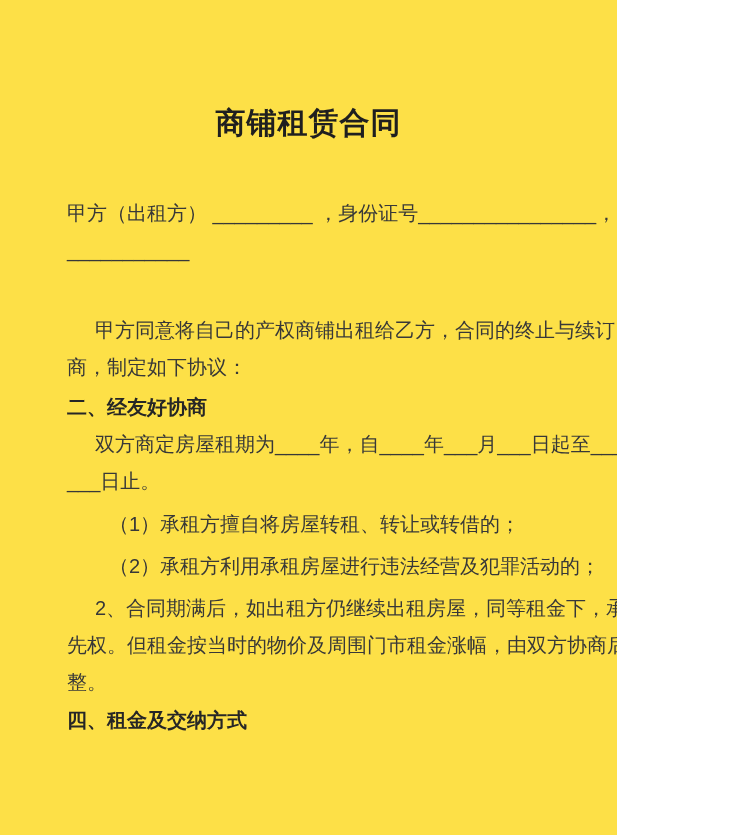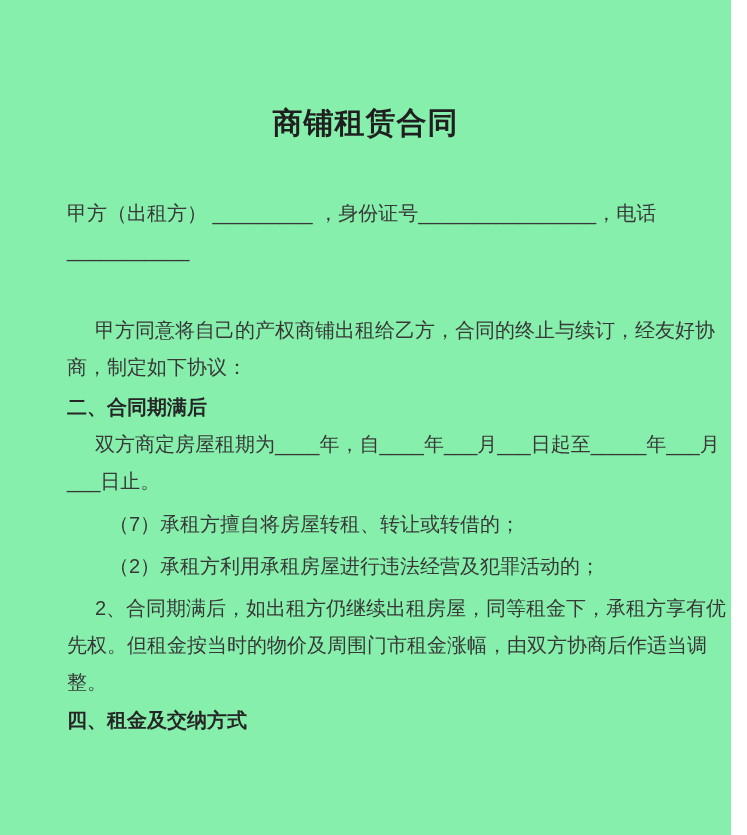--- a/index.html
+++ b/index.html
@@ -2,23 +2,23 @@
 <html><head>
 <meta charset="utf-8">
 <style>
   html, body {
     margin: 0;
     padding: 0;
     background: #ffffff;
   }
   .page {
     position: relative;
-    width: 731px;
+    width: 617px;
     height: 835px;
-    background: #86efac;
+    background: #fde047;
     overflow: hidden;
     font-family: "Liberation Sans", "DejaVu Sans", sans-serif;
     color: #383838;
   }
   .title {
     margin: 0;
     padding-top: 101px;
     font-size: 30px;
     line-height: 44px;
     font-weight: 700;
@@ -70,27 +70,27 @@
 
   <div class="content">
 
     <p class="party-a">甲方（出租方） _________ ，身份证号________________，电话___________</p>
 
 
     <p class="intro ind2">甲方同意将自己的产权商铺出租给乙方，合同的终止与续订，经友好协商，制定如下协议：</p>
 
 
 
-    <h2 class="h-s2">二、合同期满后</h2>
+    <h2 class="h-s2">二、经友好协商</h2>
 
     <p class="s2-body ind2">双方商定房屋租期为____年，自____年___月___日起至_____年___月___日止。</p>
 
 
 
-    <p class="s3-sub1 ind3">（7）承租方擅自将房屋转租、转让或转借的；</p>
+    <p class="s3-sub1 ind3">（1）承租方擅自将房屋转租、转让或转借的；</p>
 
     <p class="s3-sub2 ind3">（2）承租方利用承租房屋进行违法经营及犯罪活动的；</p>
 
 
     <p class="s3-item2 ind2">2、合同期满后，如出租方仍继续出租房屋，同等租金下，承租方享有优先权。但租金按当时的物价及周围门市租金涨幅，由双方协商后作适当调整。</p>
 
     <h2 class="h-s4">四、租金及交纳方式</h2>
 
   </div>
 </div>

